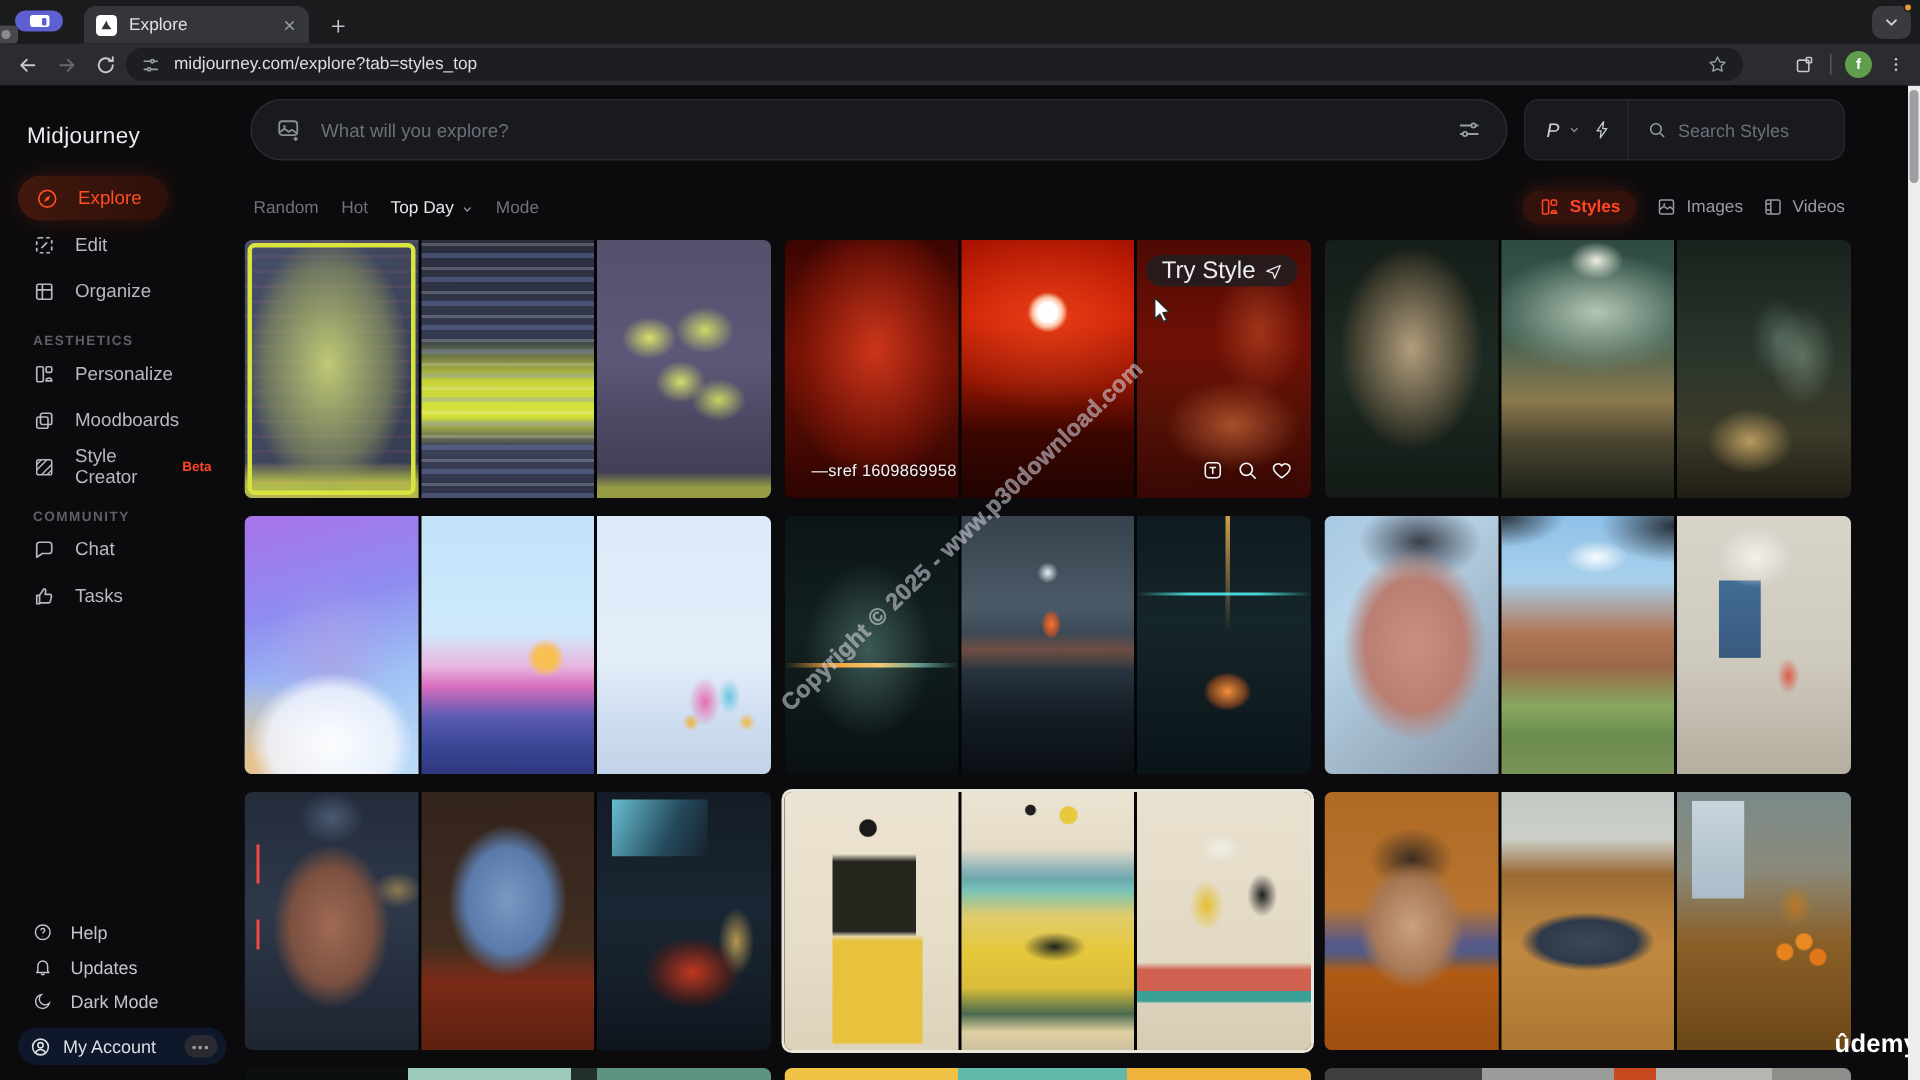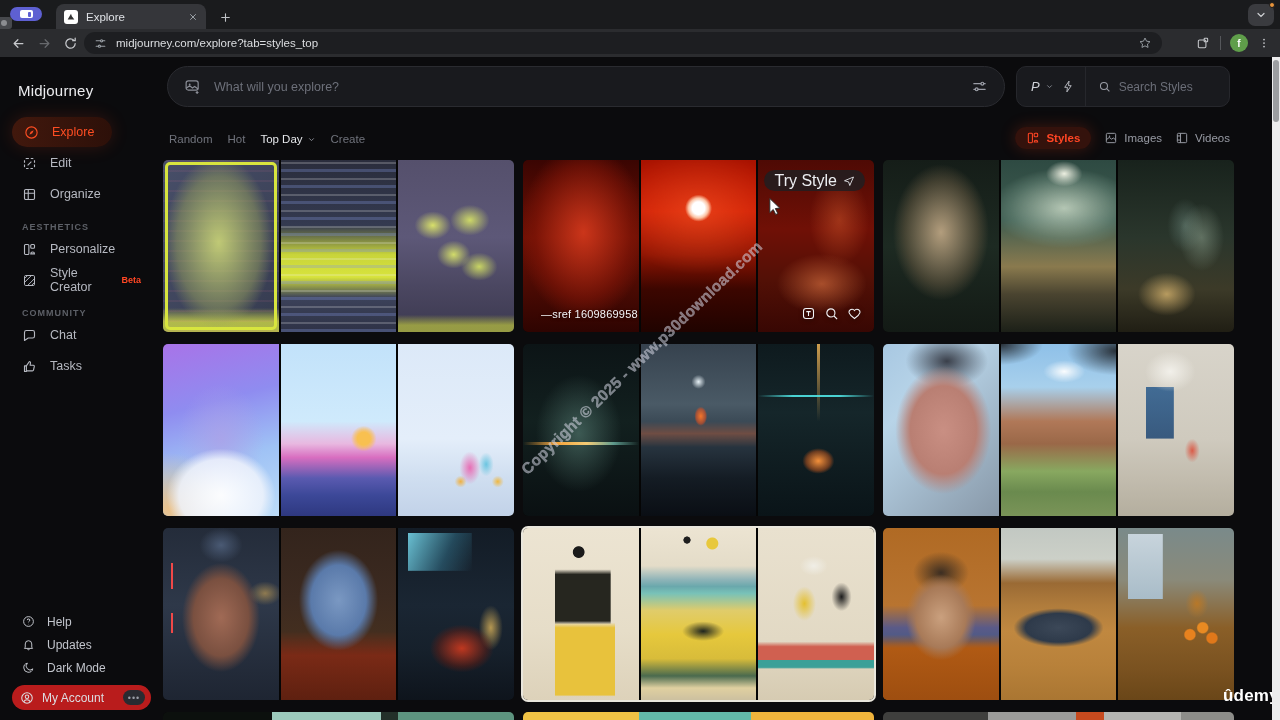--- a/index.html
+++ b/index.html
@@ -49,21 +49,21 @@
   .sidebar{position:absolute;left:0;top:0;bottom:0;width:163px;padding:25px 12px 10px;display:flex;flex-direction:column}
   .brand{font-size:15px;font-weight:500;color:#ebecef;margin:0 0 18px 6px;letter-spacing:.2px}
   .nav-item{display:flex;align-items:center;gap:13px;height:30px;padding:0 10px;margin-bottom:1px;color:#b6b9c1;font-size:12.5px;border-radius:17px}
   .nav-item .ico svg{width:15px;height:15px}
   .nav-item.active{background:linear-gradient(90deg,#41180d,#2d1009);color:#ff4e23;box-shadow:0 0 18px rgba(255,70,25,.16);align-self:flex-start;padding:0 18px 0 12px}
   .sec{font-size:9px;letter-spacing:1px;color:#5d6067;font-weight:700;margin:12px 0 2px 10px}
   .beta{color:#ff4724;font-size:9px;font-weight:700;margin-left:4px}
   .spacer{flex:1}
   .foot-item{display:flex;align-items:center;gap:12px;height:23px;padding:0 10px;color:#c2c5cc;font-size:12px}
   .foot-item .ico svg{width:13px;height:13px}
-  .account{margin-top:6px;height:25px;background:#b91c1c;border-radius:13px;display:flex;align-items:center;gap:8px;padding:0 6px 0 8px;color:#dcdee2;font-size:12px}
+  .account{margin-top:6px;height:25px;background:#0f172a;border-radius:13px;display:flex;align-items:center;gap:8px;padding:0 6px 0 8px;color:#dcdee2;font-size:12px}
   .account .ico svg{width:14px;height:14px}
   .account .menu{margin-left:auto;width:22px;height:15px;background:#2a2b31;border-radius:8px;color:#9a9da6;display:flex;align-items:center;justify-content:center;font-size:9px;letter-spacing:1px}
 
   
   .main{position:absolute;left:163px;top:0;right:0;bottom:0}
   .promptbar{position:absolute;left:4px;top:9px;width:838px;height:41px;border-radius:21px;background:#191a1e;border:1px solid #2a2b30;display:flex;align-items:center;gap:13px;padding:0 16px}
   .promptbar .ico{color:#8a8d96}
   .promptbar .ico svg{width:17px;height:17px}
   .placeholder{color:#6d707a;font-size:12.5px;flex:1}
   .promptbar .sliders{color:#9a9da6}
@@ -263,20 +263,29 @@
             <svg viewBox="0 0 24 24" fill="none" stroke="currentColor" stroke-width="1.8">
               <rect x="4" y="4" width="7" height="16" rx="1.5"></rect>
               <rect x="14" y="4" width="6" height="6" rx="1.5"></rect>
               <path d="M14 19a3 3 0 016 0z"></path>
             </svg>
           </span>
         <span>Personalize</span>
       </div>
       <div class="nav-item">
         <span class="ico">
+            <svg viewBox="0 0 24 24" fill="none" stroke="currentColor" stroke-width="1.8">
+              <rect x="8" y="4" width="12" height="12" rx="2"></rect>
+              <rect x="4" y="8" width="12" height="12" rx="2"></rect>
+            </svg>
+          </span>
+        <span>Moodboards</span>
+      </div>
+      <div class="nav-item">
+        <span class="ico">
             <svg viewBox="0 0 24 24" fill="none" stroke="currentColor" stroke-width="1.6">
               <rect x="4" y="4" width="16" height="16" rx="2"></rect>
               <path d="M4 9l5-5M4 15L15 4M9 20L20 9M15 20l5-5"></path>
             </svg>
           </span>
         <span>Style Creator</span>
         <span class="beta">Beta</span>
       </div>
 
       <div class="sec">COMMUNITY</div>
@@ -390,21 +399,21 @@
         <span class="sort">Random</span>
         <span class="sort">Hot</span>
         <span class="sort active">
           <span>Top Day</span>
           <span class="ico chev">
               <svg viewBox="0 0 24 24" fill="none" stroke="currentColor" stroke-width="2.4">
                 <path d="M6 9l6 6 6-6"></path>
               </svg>
             </span>
         </span>
-        <span class="sort">Create</span>
+        <span class="sort">Mode</span>
       </div>
 
       <div class="filters-right">
         <span class="view active">
           <span class="ico">
               <svg viewBox="0 0 24 24" fill="none" stroke="currentColor" stroke-width="1.8">
                 <rect x="4" y="4" width="7" height="16" rx="1.5"></rect>
                 <rect x="14" y="4" width="6" height="6" rx="1.5"></rect>
                 <path d="M14 19a3 3 0 016 0z"></path>
               </svg>

